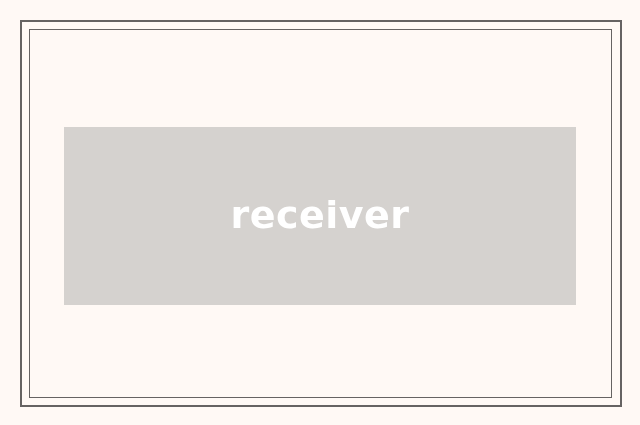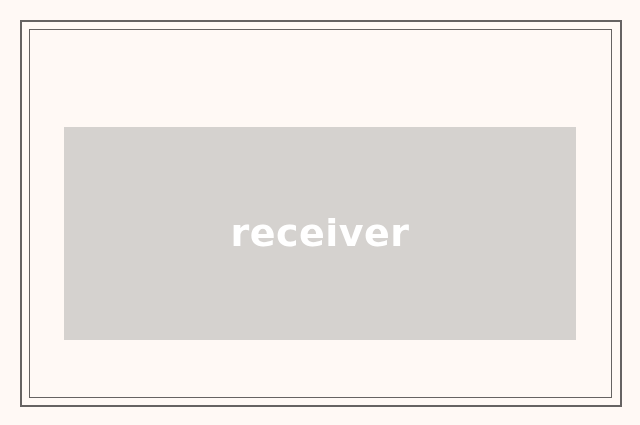--- a/index.html
+++ b/index.html
@@ -18,21 +18,21 @@
     }
     .inner-frame {
       position: absolute;
       left: 29px; top: 29px;
       width: 581px; height: 367px;
       border: 1px solid #666362;
     }
     .placeholder-box {
       position: absolute;
       left: 64px; top: 127px;
-      width: 512px; height: 213px;
+      width: 512px; height: 178px;
       background: #d5d2cf;
       display: flex;
       align-items: center;
       justify-content: center;
     }
     .placeholder-label {
       color: #ffffff;
       font-size: 38px;
       font-weight: bold;
       letter-spacing: 0.5px;

